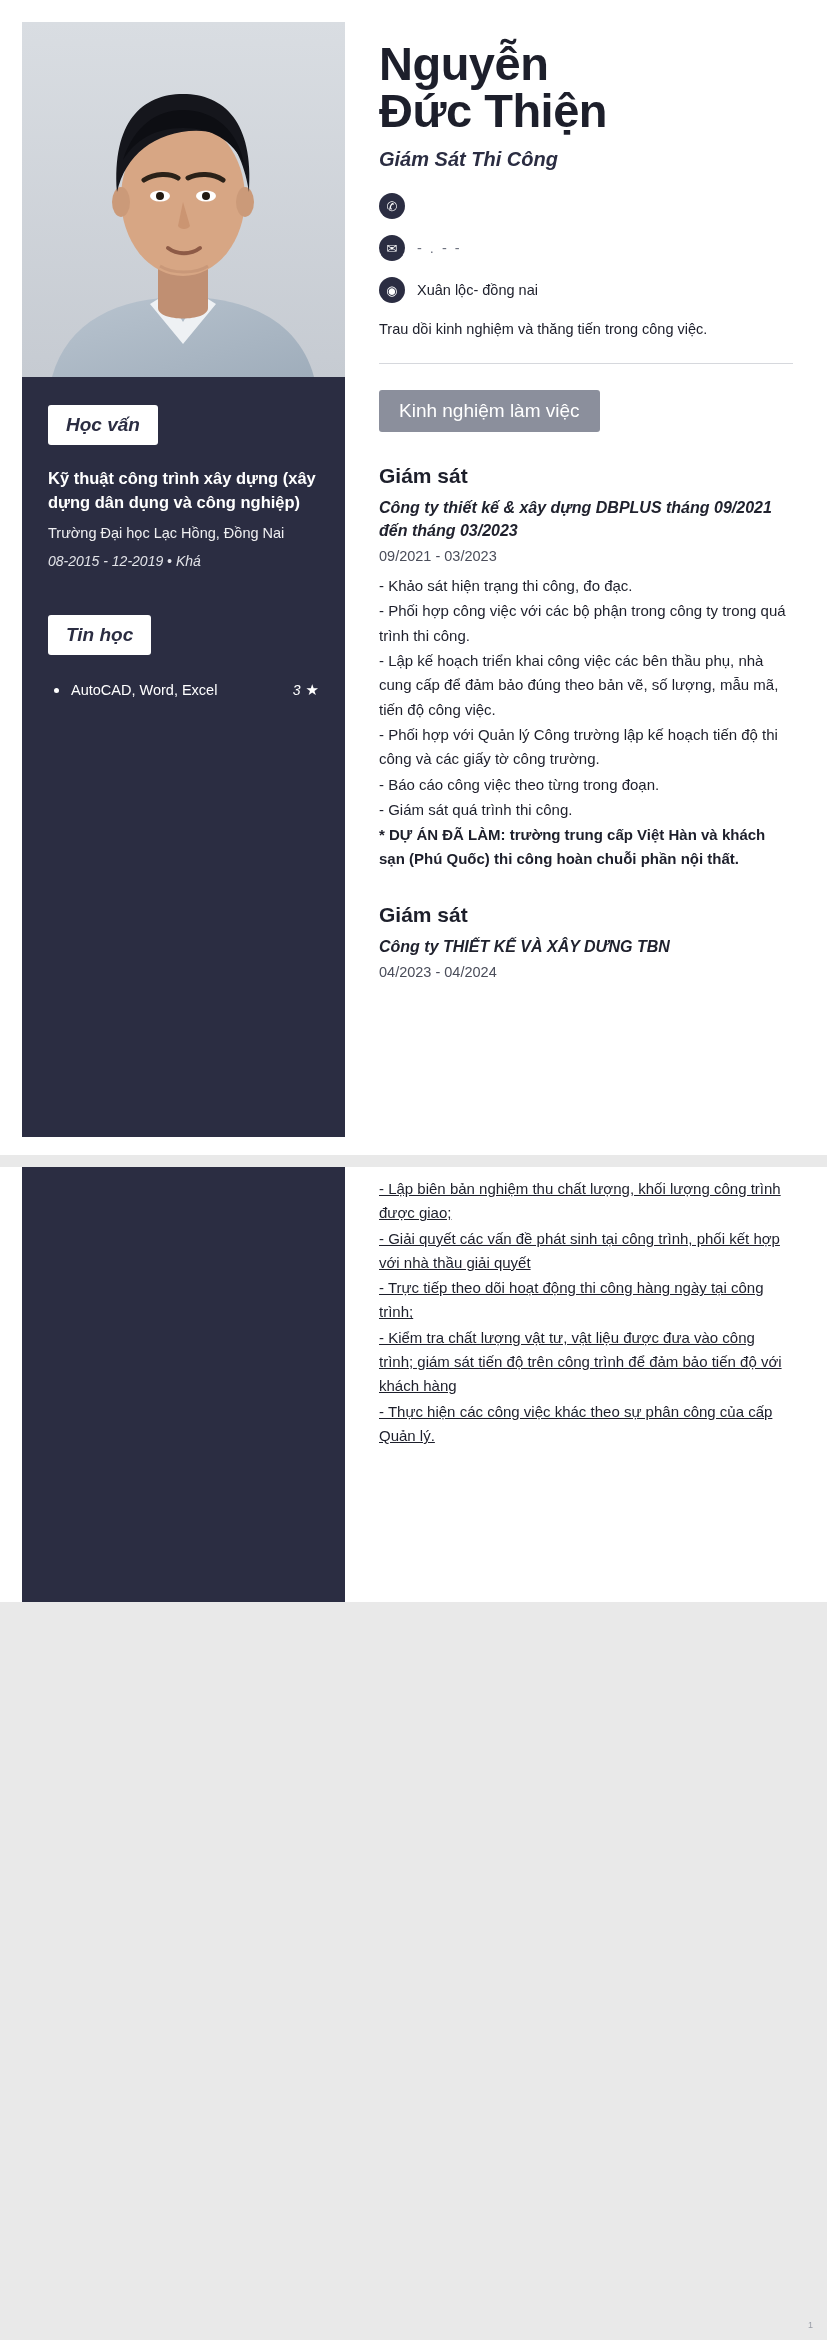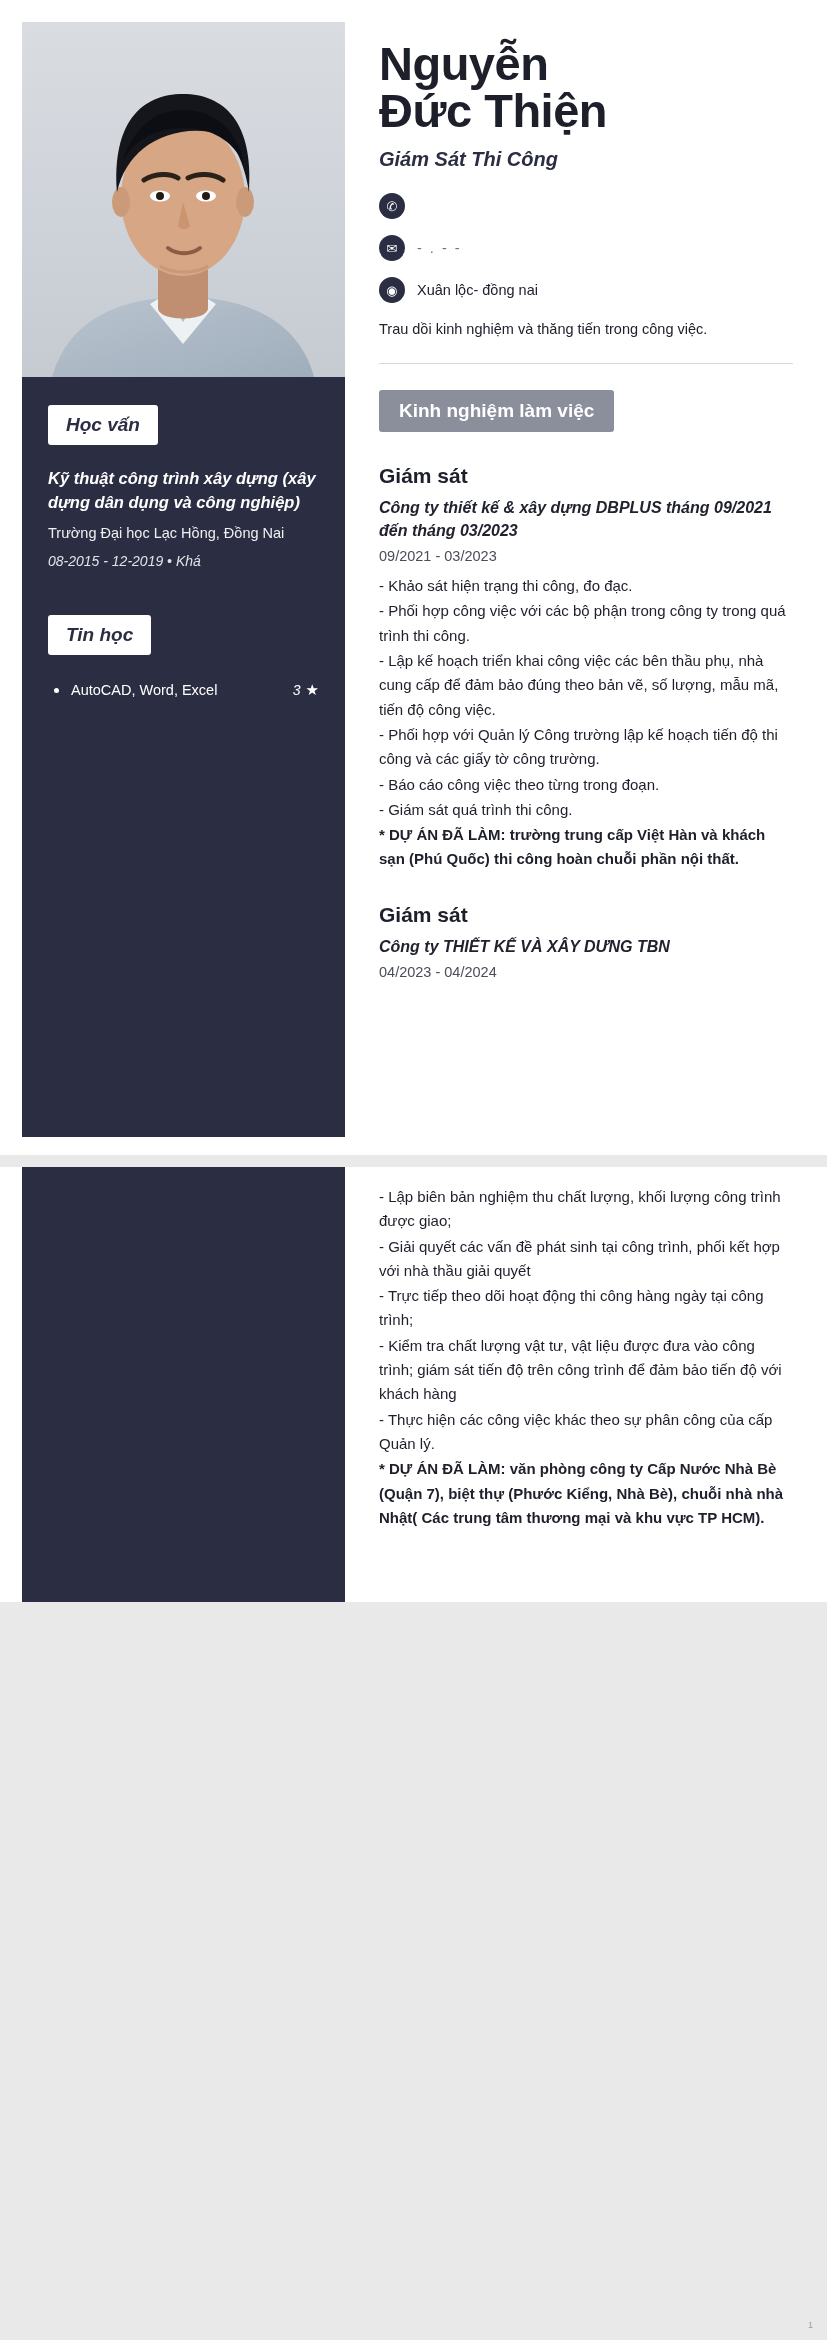--- a/index.html
+++ b/index.html
@@ -65,21 +65,20 @@
     padding: 9px 18px;
     border-radius: 3px;
     margin-bottom: 22px;
     font-style: italic;
   }
   .edu-title {
     font-size: 16.5px;
     font-weight: bold;
     line-height: 1.45;
     margin-bottom: 8px;
-    font-style: italic;
   }
   .edu-school {
     font-size: 14.5px;
     line-height: 1.4;
     margin-bottom: 10px;
     color: #f0f0f2;
   }
   .edu-meta {
     font-size: 14px;
     font-style: italic;
@@ -136,21 +135,21 @@
     color: #20222e;
     margin: 14px 0 22px 0;
     line-height: 1.5;
   }
   .divider { height: 1px; background: #d6d8dd; margin: 4px 0 26px 0; }
 
   .exp-chip {
     display: inline-block;
     background: #8b8f9c;
     color: #ffffff;
-    font-weight: bold;
+    font-weight: normal;
     font-size: 19px;
     padding: 10px 20px;
     border-radius: 3px;
     margin-bottom: 22px;
   }
   .job-title {
     font-size: 21px;
     font-weight: bold;
     color: #1d1f2b;
     margin: 10px 0 8px 0;
@@ -309,26 +308,25 @@
   </div>
 
   <div class="sheet-gap"></div>
 
   <div class="sheet sheet2">
     <div class="cols">
       <div class="left-col">
         <div class="sidebar2"></div>
       </div>
       <div class="right-col">
-        <div class="job-lines" style="padding-top:18px;">
+        <div class="job-lines" style="padding-top:10px;text-decoration:underline;">
           <div>- Lập biên bản nghiệm thu chất lượng, khối lượng công trình được giao;</div>
           <div>- Giải quyết các vấn đề phát sinh tại công trình, phối kết hợp với nhà thầu giải quyết</div>
           <div>- Trực tiếp theo dõi hoạt động thi công hàng ngày tại công trình;</div>
           <div>- Kiểm tra chất lượng vật tư, vật liệu được đưa vào công trình; giám sát tiến độ trên công trình để đảm bảo tiến độ với khách hàng</div>
           <div>- Thực hiện các công việc khác theo sự phân công của cấp Quản lý.</div>
-          <div class="b">* DỰ ÁN ĐÃ LÀM: văn phòng công ty Cấp Nước Nhà Bè (Quận 7), biệt thự (Phước Kiểng, Nhà Bè), chuỗi nhà nhà Nhật( Các trung tâm thương mại và khu vực TP HCM).</div>
         </div>
       </div>
     </div>
   </div>
 
   <div class="page-num">1</div>
 </div>
 
 </body></html>

